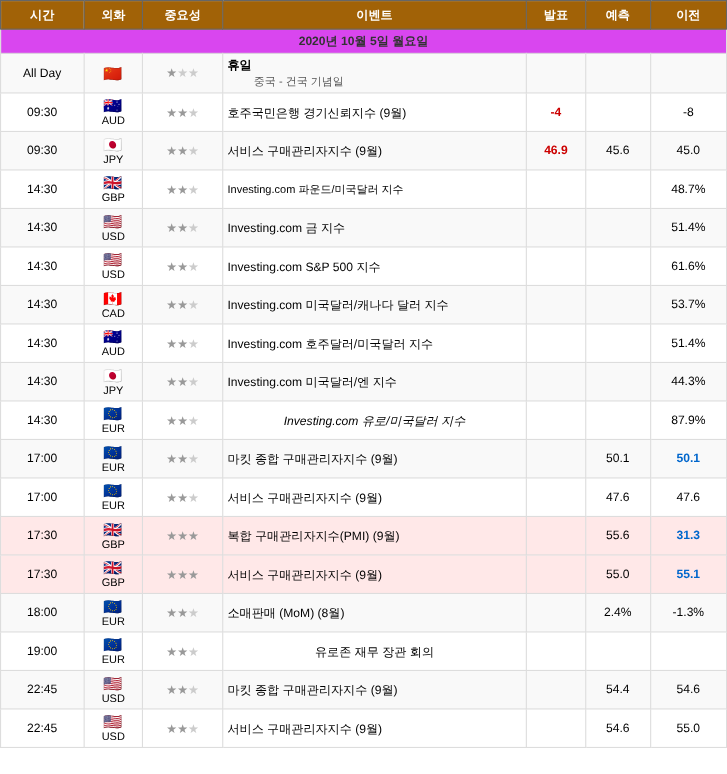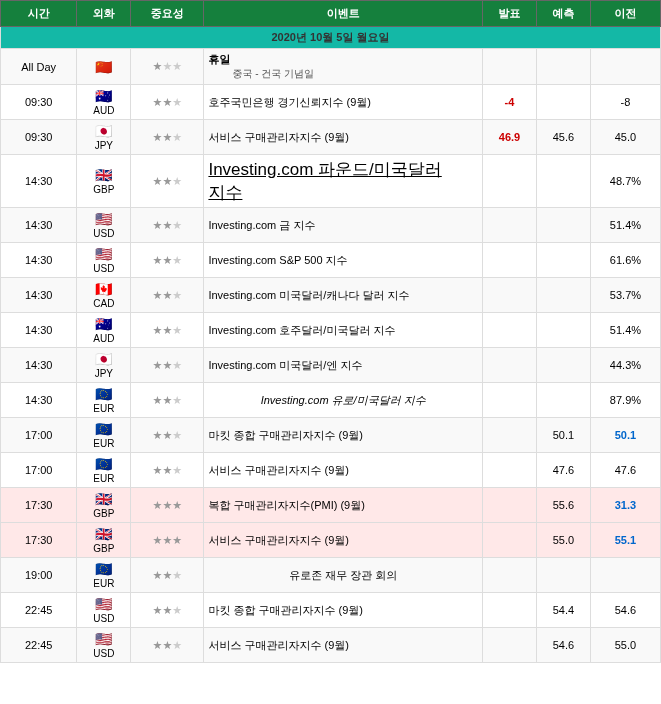--- a/index.html
+++ b/index.html
@@ -7,37 +7,37 @@
       font-family: Arial, sans-serif;
       font-size: 11px;
       background: #fff;
       width: 661px;
     }
     table {
       width: 100%;
       border-collapse: collapse;
     }
     th {
-      background: #15803d;
+      background: #a16207;
       color: #fff;
       padding: 5px 4px;
       text-align: center;
       font-size: 11px;
       font-weight: bold;
       border: 1px solid #666;
     }
     td {
       padding: 3px 4px;
       border: 1px solid #ddd;
       text-align: center;
       font-size: 11px;
       vertical-align: middle;
     }
     .date-row td {
-      background: #14b8a6;
+      background: #d946ef;
       font-weight: bold;
       text-align: center;
       color: #333;
     }
     .event-cell {
       text-align: left;
       max-width: 160px;
       word-break: keep-all;
     }
     .time-cell { white-space: nowrap; }
@@ -90,21 +90,21 @@
         <td><span style="color:#999;">★</span><span style="color:#999;">★</span><span style="color:#ccc;">★</span></td>
         <td class="event-cell" style="text-align: left; font-size: 11px;">서비스 구매관리자지수 (9월)</td>
         <td><span style="color: rgb(204, 0, 0); font-weight: bold;">46.9</span></td>
         <td>45.6</td>
         <td><span>45.0</span></td>
       </tr>
       <tr>
         <td class="time-cell">14:30</td>
         <td><span style="font-size:14px;">🇬🇧</span><br><span style="font-size:10px;">GBP</span></td>
         <td><span style="color:#999;">★</span><span style="color:#999;">★</span><span style="color:#ccc;">★</span></td>
-        <td class="event-cell" style="text-align: left; font-size: 17px; text-decoration: underline;">Investing.com 파운드/미국달러 지수</td>
+        <td class="event-cell" style="text-align: left; font-size: 10px;">Investing.com 파운드/미국달러 지수</td>
         <td></td>
         <td></td>
         <td><span>48.7%</span></td>
       </tr>
       <tr>
         <td class="time-cell">14:30</td>
         <td><span style="font-size:14px;">🇺🇸</span><br><span style="font-size:10px;">USD</span></td>
         <td><span style="color:#999;">★</span><span style="color:#999;">★</span><span style="color:#ccc;">★</span></td>
         <td class="event-cell" style="text-align: left; font-size: 11px;">Investing.com 금 지수</td>
         <td></td>
@@ -186,20 +186,29 @@
       <tr class="pink-row">
         <td class="time-cell">17:30</td>
         <td><span style="font-size:14px;">🇬🇧</span><br><span style="font-size:10px;">GBP</span></td>
         <td><span style="color:#999;">★</span><span style="color:#999;">★</span><span style="color:#999;">★</span></td>
         <td class="event-cell" style="text-align: left; font-size: 11px;">서비스 구매관리자지수 (9월)</td>
         <td></td>
         <td>55.0</td>
         <td><span style="color: rgb(0, 102, 204); font-weight: bold;">55.1</span></td>
       </tr>
       <tr>
+        <td class="time-cell">18:00</td>
+        <td><span style="font-size:14px;">🇪🇺</span><br><span style="font-size:10px;">EUR</span></td>
+        <td><span style="color:#999;">★</span><span style="color:#999;">★</span><span style="color:#ccc;">★</span></td>
+        <td class="event-cell" style="text-align: left; font-size: 11px;">소매판매 (MoM) (8월)</td>
+        <td></td>
+        <td>2.4%</td>
+        <td><span>-1.3%</span></td>
+      </tr>
+      <tr>
         <td class="time-cell">19:00</td>
         <td><span style="font-size:14px;">🇪🇺</span><br><span style="font-size:10px;">EUR</span></td>
         <td><span style="color:#999;">★</span><span style="color:#999;">★</span><span style="color:#ccc;">★</span></td>
         <td class="event-cell" style="text-align: center; font-size: 11px;">유로존 재무 장관 회의</td>
         <td></td>
         <td></td>
         <td></td>
       </tr>
       <tr>
         <td class="time-cell">22:45</td>

